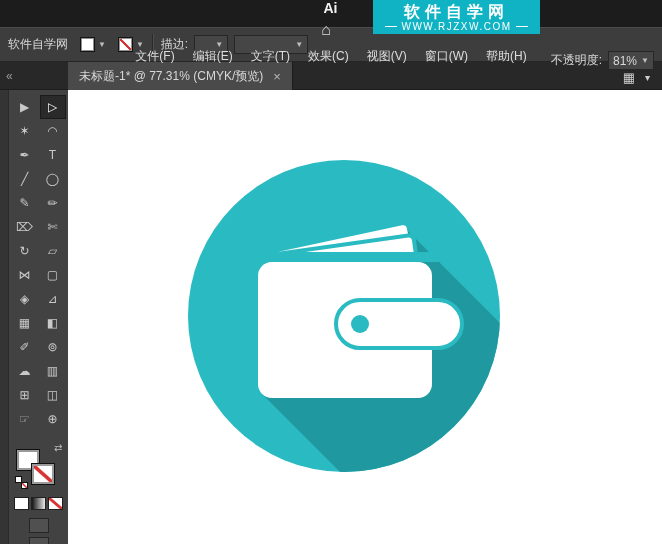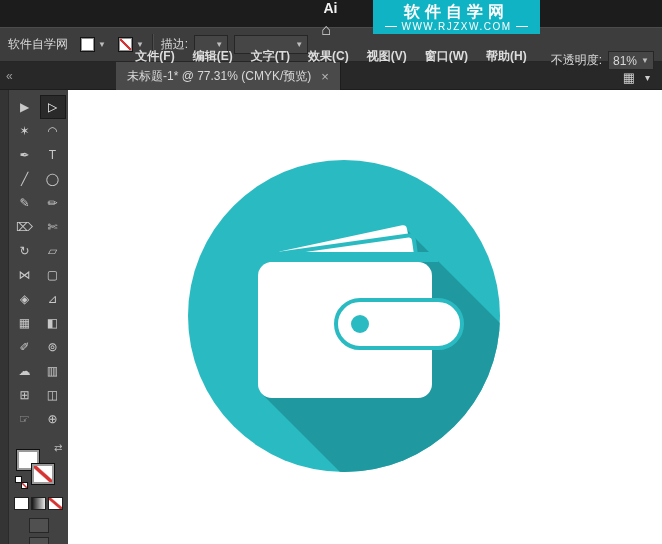--- a/index.html
+++ b/index.html
@@ -8,21 +8,21 @@
     position:relative; width:662px; height:544px; overflow:hidden;
     font-family:"Liberation Sans","DejaVu Sans",sans-serif;
     background:#fff; user-select:none;
   }
 
   
   .menubar { position:absolute; top:0; left:0; right:0; height:27px; background:#1c1c1c;
              display:flex; align-items:center; z-index:10;flex-direction:column; }
   .ai-logo { color:#f2f2f2; font-weight:700; font-size:14px; padding:0 10px 0 9px; }
   .home-icon { color:#dadada; font-size:16px; padding:0 12px 0 2px; line-height:27px; }
-  .menus { display:flex;font-weight:bold; }
+  .menus { display:flex; }
   .menu-item { color:#dddddd; font-size:12px; padding:0 9px; line-height:27px; cursor:default; white-space:nowrap; }
   .menubar-right { margin-left:auto; display:flex; align-items:center; gap:10px; padding-right:12px; color:#cfcfcf; }
   .ws-icon { font-size:13px; } .chev { font-size:10px; }
 
   
   .watermark { position:absolute; left:373px; top:0; width:167px; height:34px; z-index:60;
                display:flex; flex-direction:column; align-items:center; justify-content:center;
                color:#fff; }
   .wm-title { font-size:16px; font-weight:700; letter-spacing:5px; line-height:18px; white-space:nowrap; }
   .wm-url { font-size:10px; letter-spacing:1.5px; line-height:11px; display:flex; align-items:center; gap:4px; white-space:nowrap; }
@@ -42,21 +42,21 @@
            justify-content:space-between; padding:0 4px; margin-left:6px; flex:none; }
   .combo.w34{ width:34px; } .combo.w74{ width:74px; } .combo.w46{ width:46px; }
   .opacity-group { margin-left:auto; display:flex; align-items:center;margin-top:32px; }
 
   
   .tabbar { position:absolute; top:62px; left:0; right:0; height:28px; background:#282828;
             border-bottom:1px solid #1d1d1d; display:flex; z-index:4; }
   .tabbar-collapse { width:68px; display:flex; align-items:center; padding-left:6px;
                      color:#9c9c9c; font-size:12px; flex:none; }
   .tab { height:28px; background:#4a4a4a; display:flex; align-items:center; gap:10px; padding:0 11px;
-         color:#d8d8d8; font-size:12px; border-right:1px solid #1d1d1d; white-space:nowrap;margin-left:48px; }
+         color:#d8d8d8; font-size:12px; border-right:1px solid #1d1d1d; white-space:nowrap; }
   .tab-close { color:#b8b8b8; font-size:13px; line-height:1; }
 
   
   .dockstrip { position:absolute; left:0; top:90px; bottom:0; width:9px; background:#343434;
                border-right:1px solid #2a2a2a; z-index:3; }
   .toolbar { position:absolute; left:9px; top:90px; bottom:0; width:59px; background:#424242; z-index:3;
              display:flex; flex-direction:column; align-items:center; }
   .tools { display:grid; grid-template-columns:26px 26px; gap:0 2px; margin-top:5px; }
   .tool { width:26px; height:24px; display:flex; align-items:center; justify-content:center;
           background:none; border:none; padding:0; color:#c9c9c9; font-size:12px; cursor:default; }

